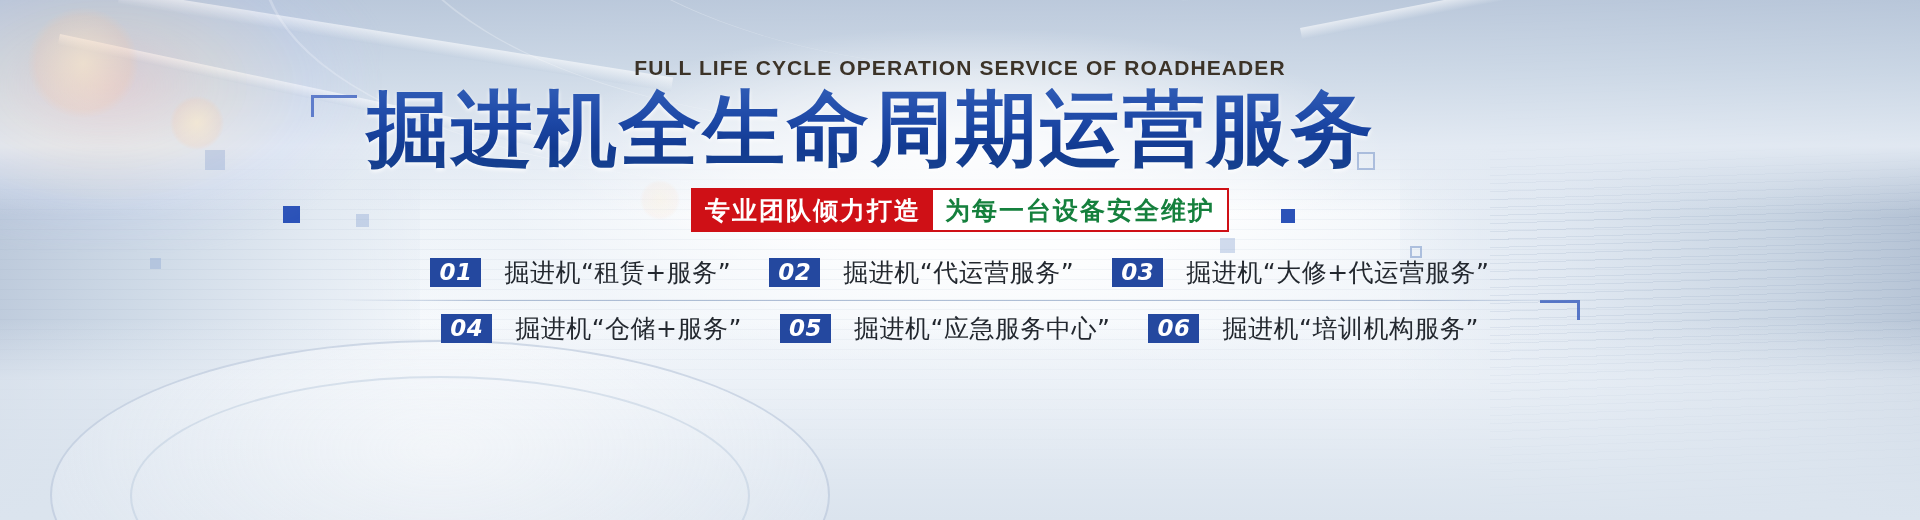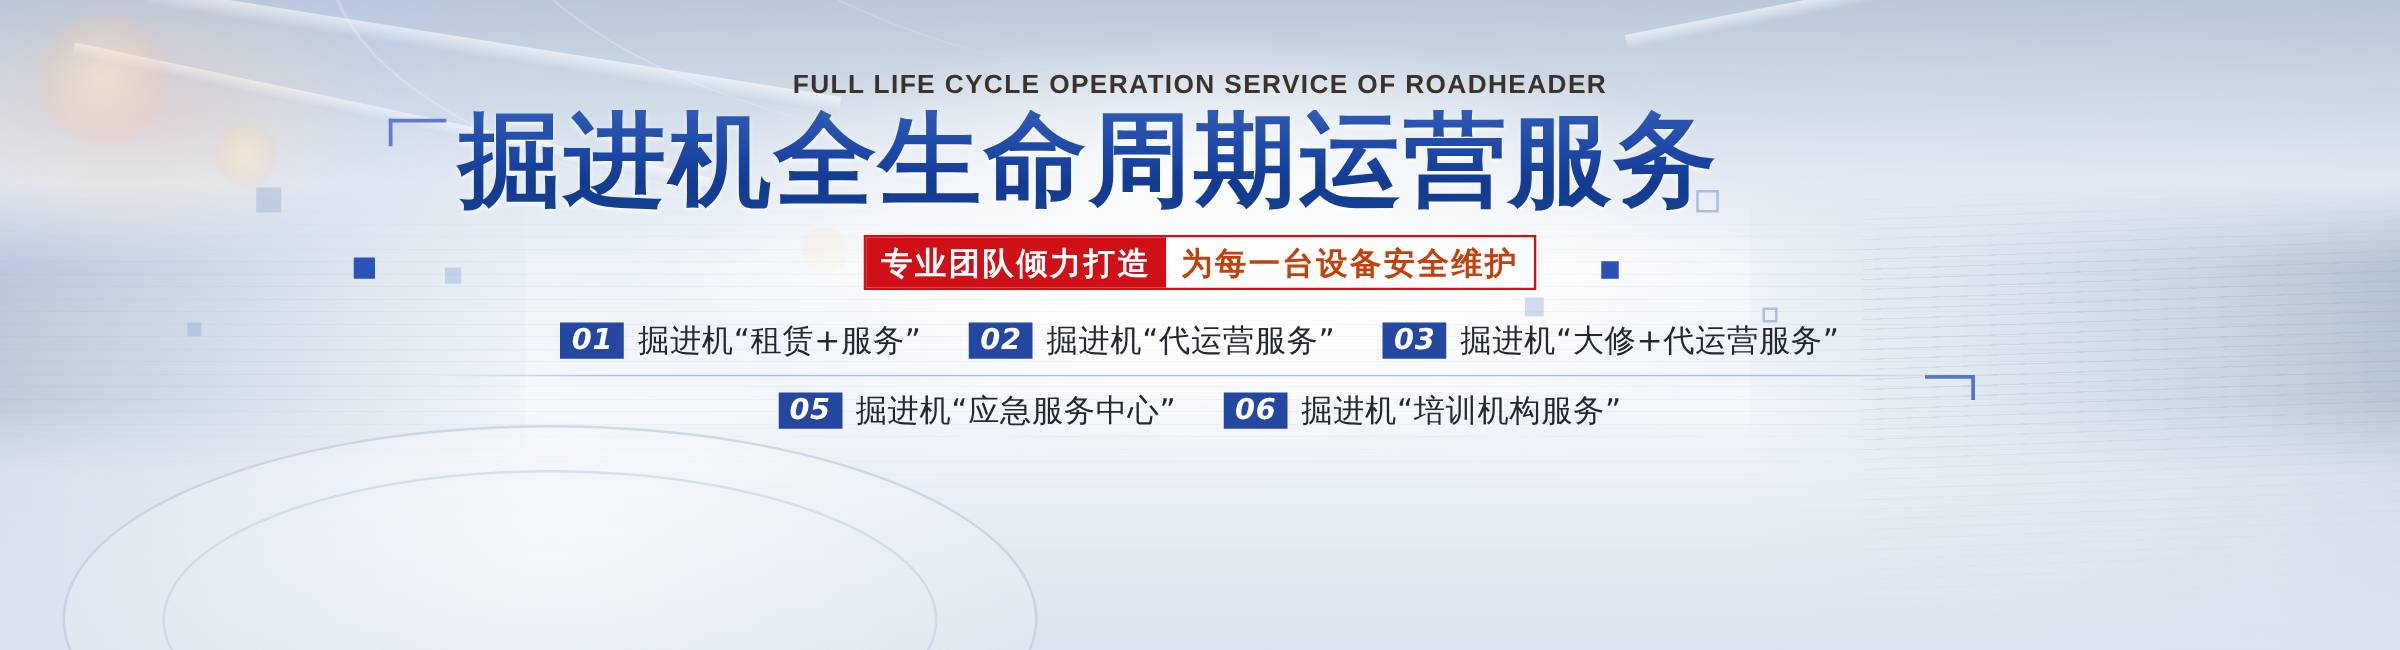--- a/index.html
+++ b/index.html
@@ -147,21 +147,21 @@
     color:#ffffff;
     font-size:25px;
     font-weight:bold;
     letter-spacing:2px;
     padding:0 12px;
     display:flex; align-items:center;
     font-family:"DejaVu Sans","Liberation Sans",sans-serif;
   }
   .slogan-white {
     background:#ffffff;
-    color:#c2410c;
+    color:#15803d;
     font-size:25px;
     font-weight:bold;
     letter-spacing:2px;
     padding:0 12px;
     display:flex; align-items:center;
     font-family:"DejaVu Sans","Liberation Sans",sans-serif;
   }
 
   .services {
     position:absolute; top:245px; left:0; width:1920px;
@@ -189,20 +189,21 @@
     line-height:1.08;
     letter-spacing:.5px;
     font-family:"DejaVu Sans","Liberation Sans",sans-serif;
   }
   .svc-text {
     color:#23282f;
     font-size:25px;
     letter-spacing:.5px;
     white-space:nowrap;
     font-family:"DejaVu Sans","Liberation Sans",sans-serif;
+    margin-left:12px;
   }
 </style>
 </head>
 <body>
 
 <div class="banner">
 
   <div class="bg-layer">
 
     <div class="wall-left"></div>
@@ -272,20 +273,24 @@
         <div class="svc-item">
           <span class="svc-num">03</span>
           <span class="svc-text">掘进机“大修+代运营服务”</span>
         </div>
       </div>
 
       <div class="svc-divider"></div>
 
       <div class="svc-row">
         <div class="svc-item">
+          <span class="svc-num">04</span>
+          <span class="svc-text">掘进机“仓储+服务”</span>
+        </div>
+        <div class="svc-item">
           <span class="svc-num">05</span>
           <span class="svc-text">掘进机“应急服务中心”</span>
         </div>
         <div class="svc-item">
           <span class="svc-num">06</span>
           <span class="svc-text">掘进机“培训机构服务”</span>
         </div>
       </div>
 
     </div>

